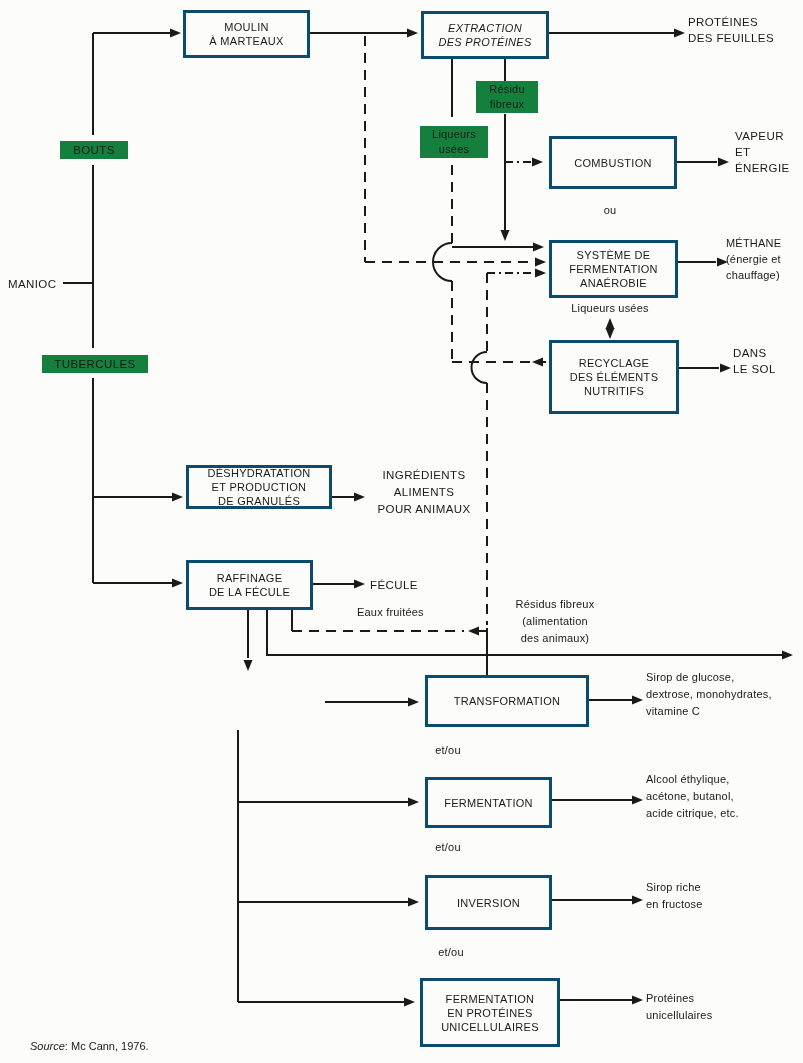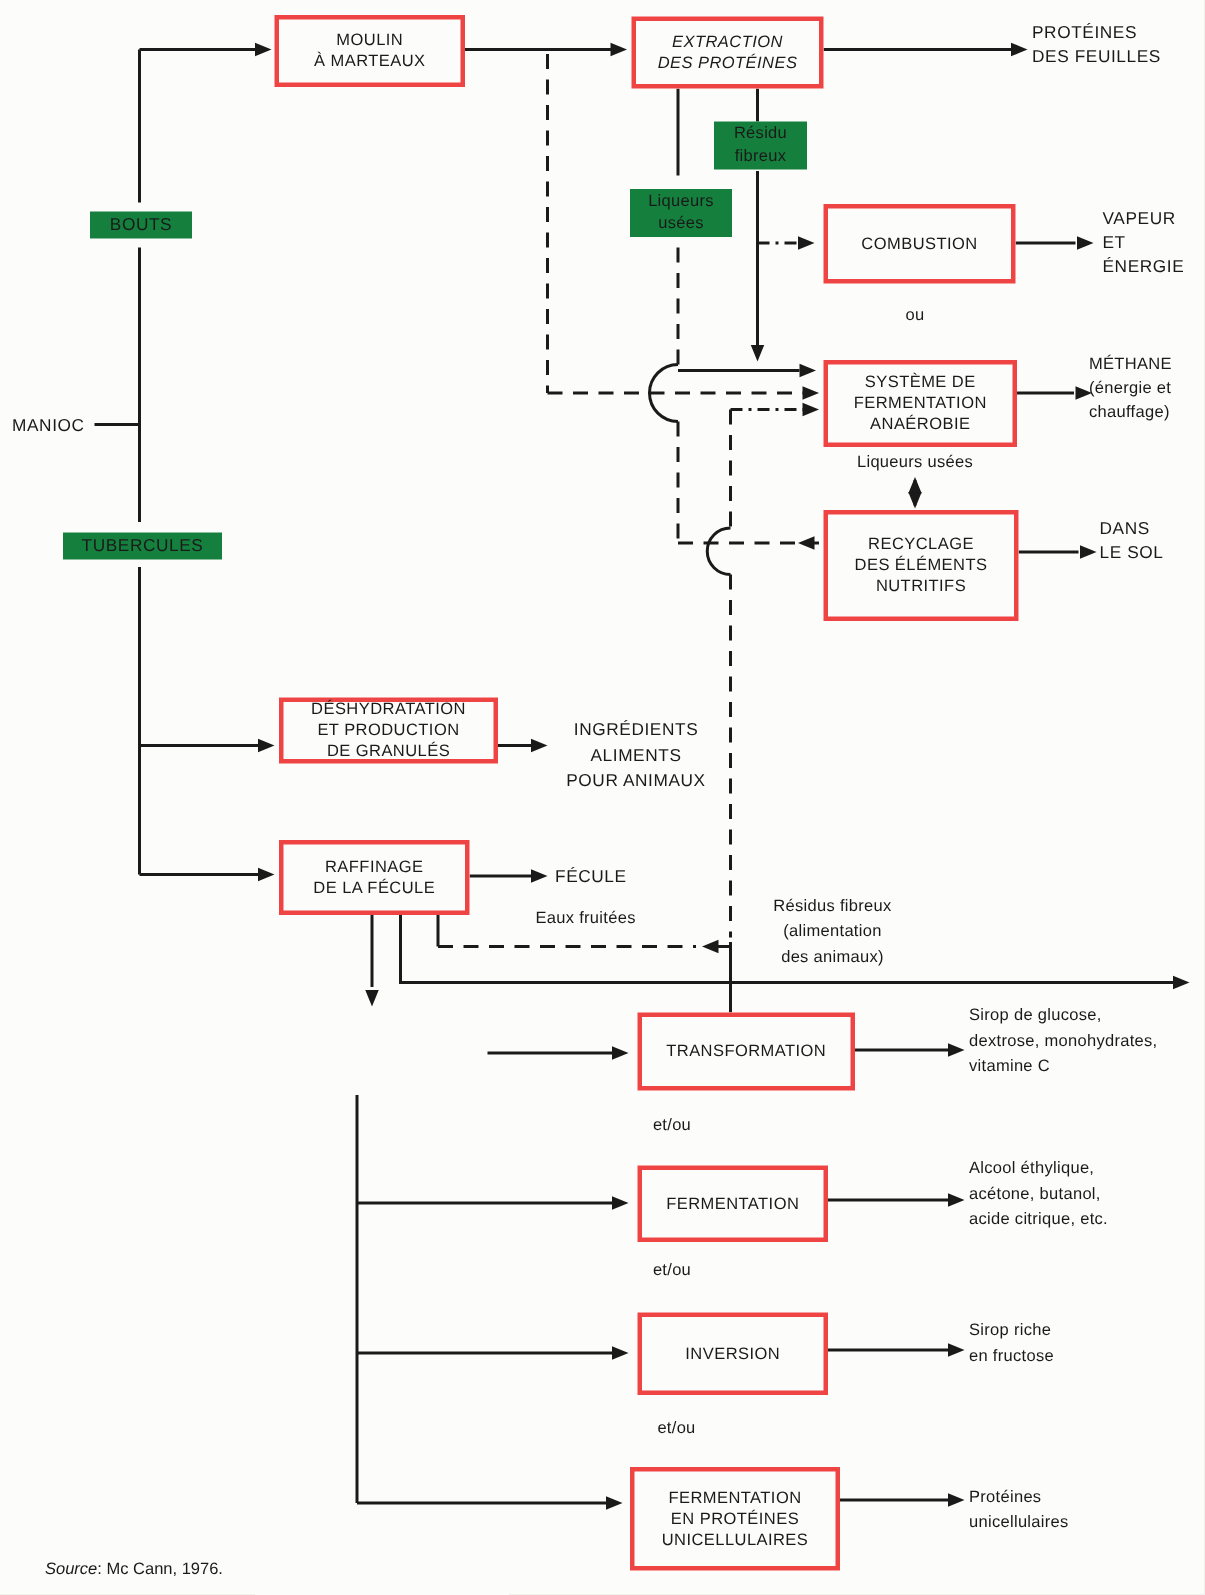--- a/index.html
+++ b/index.html
@@ -4,21 +4,21 @@
 <style>
   html,body{margin:0;padding:0;background:#e8e8e4;}
   .stage{
     position:relative;width:803px;height:1063px;margin:0 auto;
     background:#fcfcfa;color:#1a1a1a;
     font-family:"Liberation Sans","DejaVu Sans",sans-serif;
     overflow:hidden;
   }
   .stage svg{position:absolute;left:0;top:0;}
   .box{
-    position:absolute;box-sizing:border-box;border:3px solid #ef4444;
+    position:absolute;box-sizing:border-box;border:3px solid #0c4a6e;
     background:#fcfcfa;display:flex;align-items:center;justify-content:center;
     text-align:center;font-size:11px;line-height:14px;letter-spacing:.3px;
     white-space:pre-line;font-weight:500;
   }
   .lbl{
     position:absolute;font-size:11px;line-height:15px;white-space:pre-line;
     letter-spacing:.2px;
   }
   .lbl.up{font-size:11.5px;line-height:16px;letter-spacing:.4px;font-weight:500;}
   .lbl.c{text-align:center;}
@@ -122,21 +122,21 @@
 FERMENTATION
 ANAÉROBIE</div>
   <div class="box" style="left:549px;top:340px;width:130px;height:74px;">RECYCLAGE
 DES ÉLÉMENTS
 NUTRITIFS</div>
   <div class="box" style="left:186px;top:465px;width:146px;height:44px;">DÉSHYDRATATION
 ET PRODUCTION
 DE GRANULÉS</div>
   <div class="box" style="left:186px;top:560px;width:127px;height:50px;">RAFFINAGE
 DE LA FÉCULE</div>
-  <div class="box" style="left:425px;top:675px;width:145px;height:52px;">TRANSFORMATION</div>
+  <div class="box" style="left:425px;top:675px;width:164px;height:52px;">TRANSFORMATION</div>
   <div class="box" style="left:425px;top:777px;width:127px;height:51px;">FERMENTATION</div>
   <div class="box" style="left:425px;top:875px;width:127px;height:55px;">INVERSION</div>
   <div class="box" style="left:420px;top:978px;width:140px;height:69px;">FERMENTATION
 EN PROTÉINES
 UNICELLULAIRES</div>
 
   <div class="lbl up" style="left:8px;top:276px;">MANIOC</div>
   <div class="lbl up c bg" style="left:60px;top:141px;width:64px;">BOUTS</div>
   <div class="lbl up c bg" style="left:42px;top:355px;width:102px;">TUBERCULES</div>
 
@@ -150,29 +150,29 @@
 (alimentation
 des animaux)</div>
 
   <div class="lbl c" style="left:596px;top:203px;width:28px;">ou</div>
   <div class="lbl c" style="left:418px;top:743px;width:60px;">et/ou</div>
   <div class="lbl c" style="left:418px;top:840px;width:60px;">et/ou</div>
   <div class="lbl c" style="left:421px;top:945px;width:60px;">et/ou</div>
 
   <div class="lbl up" style="left:688px;top:14px;">PROTÉINES
 DES FEUILLES</div>
-  <div class="lbl up" style="left:735px;top:138px;">VAPEUR
+  <div class="lbl up" style="left:735px;top:128px;">VAPEUR
 ET
 ÉNERGIE</div>
   <div class="lbl" style="left:726px;top:235px;line-height:16px;">MÉTHANE
 (énergie et
 chauffage)</div>
   <div class="lbl up" style="left:733px;top:345px;">DANS
 LE SOL</div>
-  <div class="lbl up c" style="left:358px;top:467px;width:132px;line-height:17px;margin-top:12px;">INGRÉDIENTS
+  <div class="lbl up c" style="left:358px;top:467px;width:132px;line-height:17px;">INGRÉDIENTS
 ALIMENTS
 POUR ANIMAUX</div>
   <div class="lbl up" style="left:370px;top:577px;">FÉCULE</div>
   <div class="lbl" style="left:646px;top:669px;line-height:17px;">Sirop de glucose,
 dextrose, monohydrates,
 vitamine C</div>
   <div class="lbl" style="left:646px;top:771px;line-height:17px;">Alcool éthylique,
 acétone, butanol,
 acide citrique, etc.</div>
   <div class="lbl" style="left:646px;top:879px;line-height:17px;">Sirop riche

